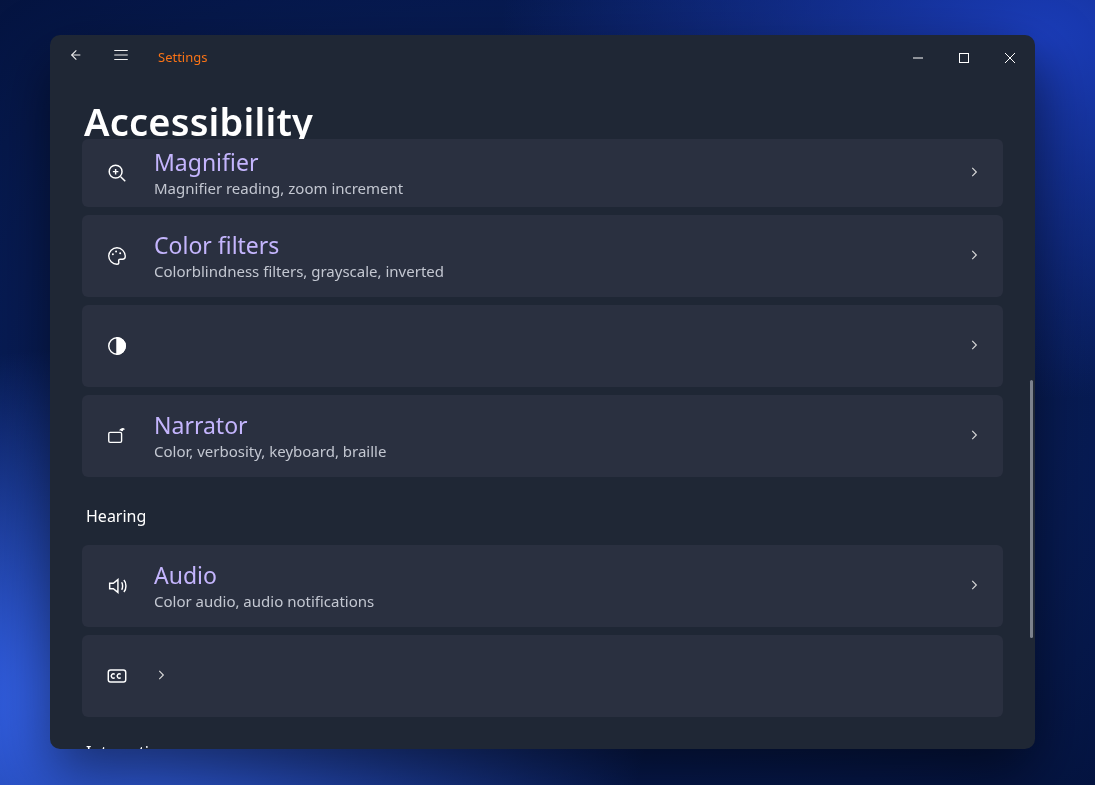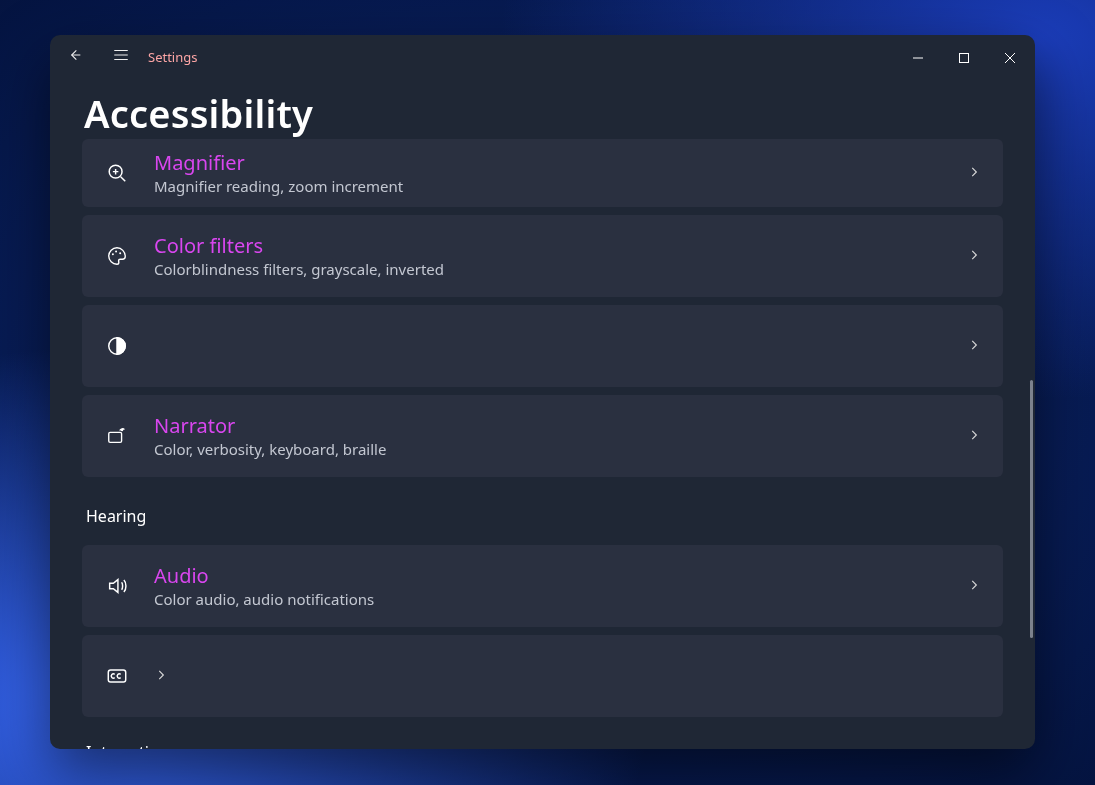--- a/index.html
+++ b/index.html
@@ -22,48 +22,48 @@
     overflow:hidden;
   }
 
   
   .titlebar{height:44px;display:flex;align-items:center;padding:0 2px;flex:none;}
   .tb-left{display:flex;align-items:center;gap:0;}
   .tb-btn{width:46px;height:44px;display:flex;align-items:center;justify-content:center;
     color:#f0f0f0;cursor:default;}
   .tb-btn svg{width:16px;height:16px;}
   .hamburger svg{width:18px;height:18px;}
-  .tb-title{font-size:13px;color:#fca5a5;margin-left:4px;}
+  .tb-title{font-size:13px;color:#f97316;margin-left:14px;}
   .tb-caption{margin-left:auto;display:flex;}
   .cap-btn{width:46px;height:38px;display:flex;align-items:center;justify-content:center;
     color:#ffffff;}
   .cap-btn svg{width:10px;height:10px;}
 
   
   .content{flex:1;position:relative;}
   .page-title{
     font-size:38px;font-weight:600;letter-spacing:.2px;
-    margin:8px 0 10px 34px;color:#ffffff;
+    margin:16px 0 10px 34px;color:#ffffff;
   }
   .scroll{
     position:absolute;left:0;right:0;top:60px;bottom:0;
     padding:0 32px 0 32px;
     overflow:hidden;
   }
 
   .row{
     height:82px;border-radius:6px;background:#2a3040;
     display:flex;align-items:center;gap:24px;
     padding:0 22px;margin-bottom:8px;cursor:default;
   }
   .row:first-child{height:68px;}
   .row .ricon{width:26px;height:26px;display:flex;align-items:center;justify-content:center;color:#ffffff;flex:none;}
   .row .ricon svg{width:22px;height:22px;}
   .row .rtext{flex:1;display:flex;flex-direction:column;gap:2px;min-width:0;}
-  .row .rtitle{font-size:20px;color:#d946ef;line-height:1.25;}
+  .row .rtitle{font-size:23px;color:#c4b5fd;line-height:1.25;}
   .row .rdesc{font-size:15px;color:#c3c7d1;line-height:1.25;}
   .row .chev{flex:none;color:#d8d8d8;}
   .row .chev svg{width:14px;height:14px;}
 
   .section-hdr{
     font-size:16px;font-weight:400;color:#ffffff;
     margin:28px 0 18px 4px;
   }
 
   

